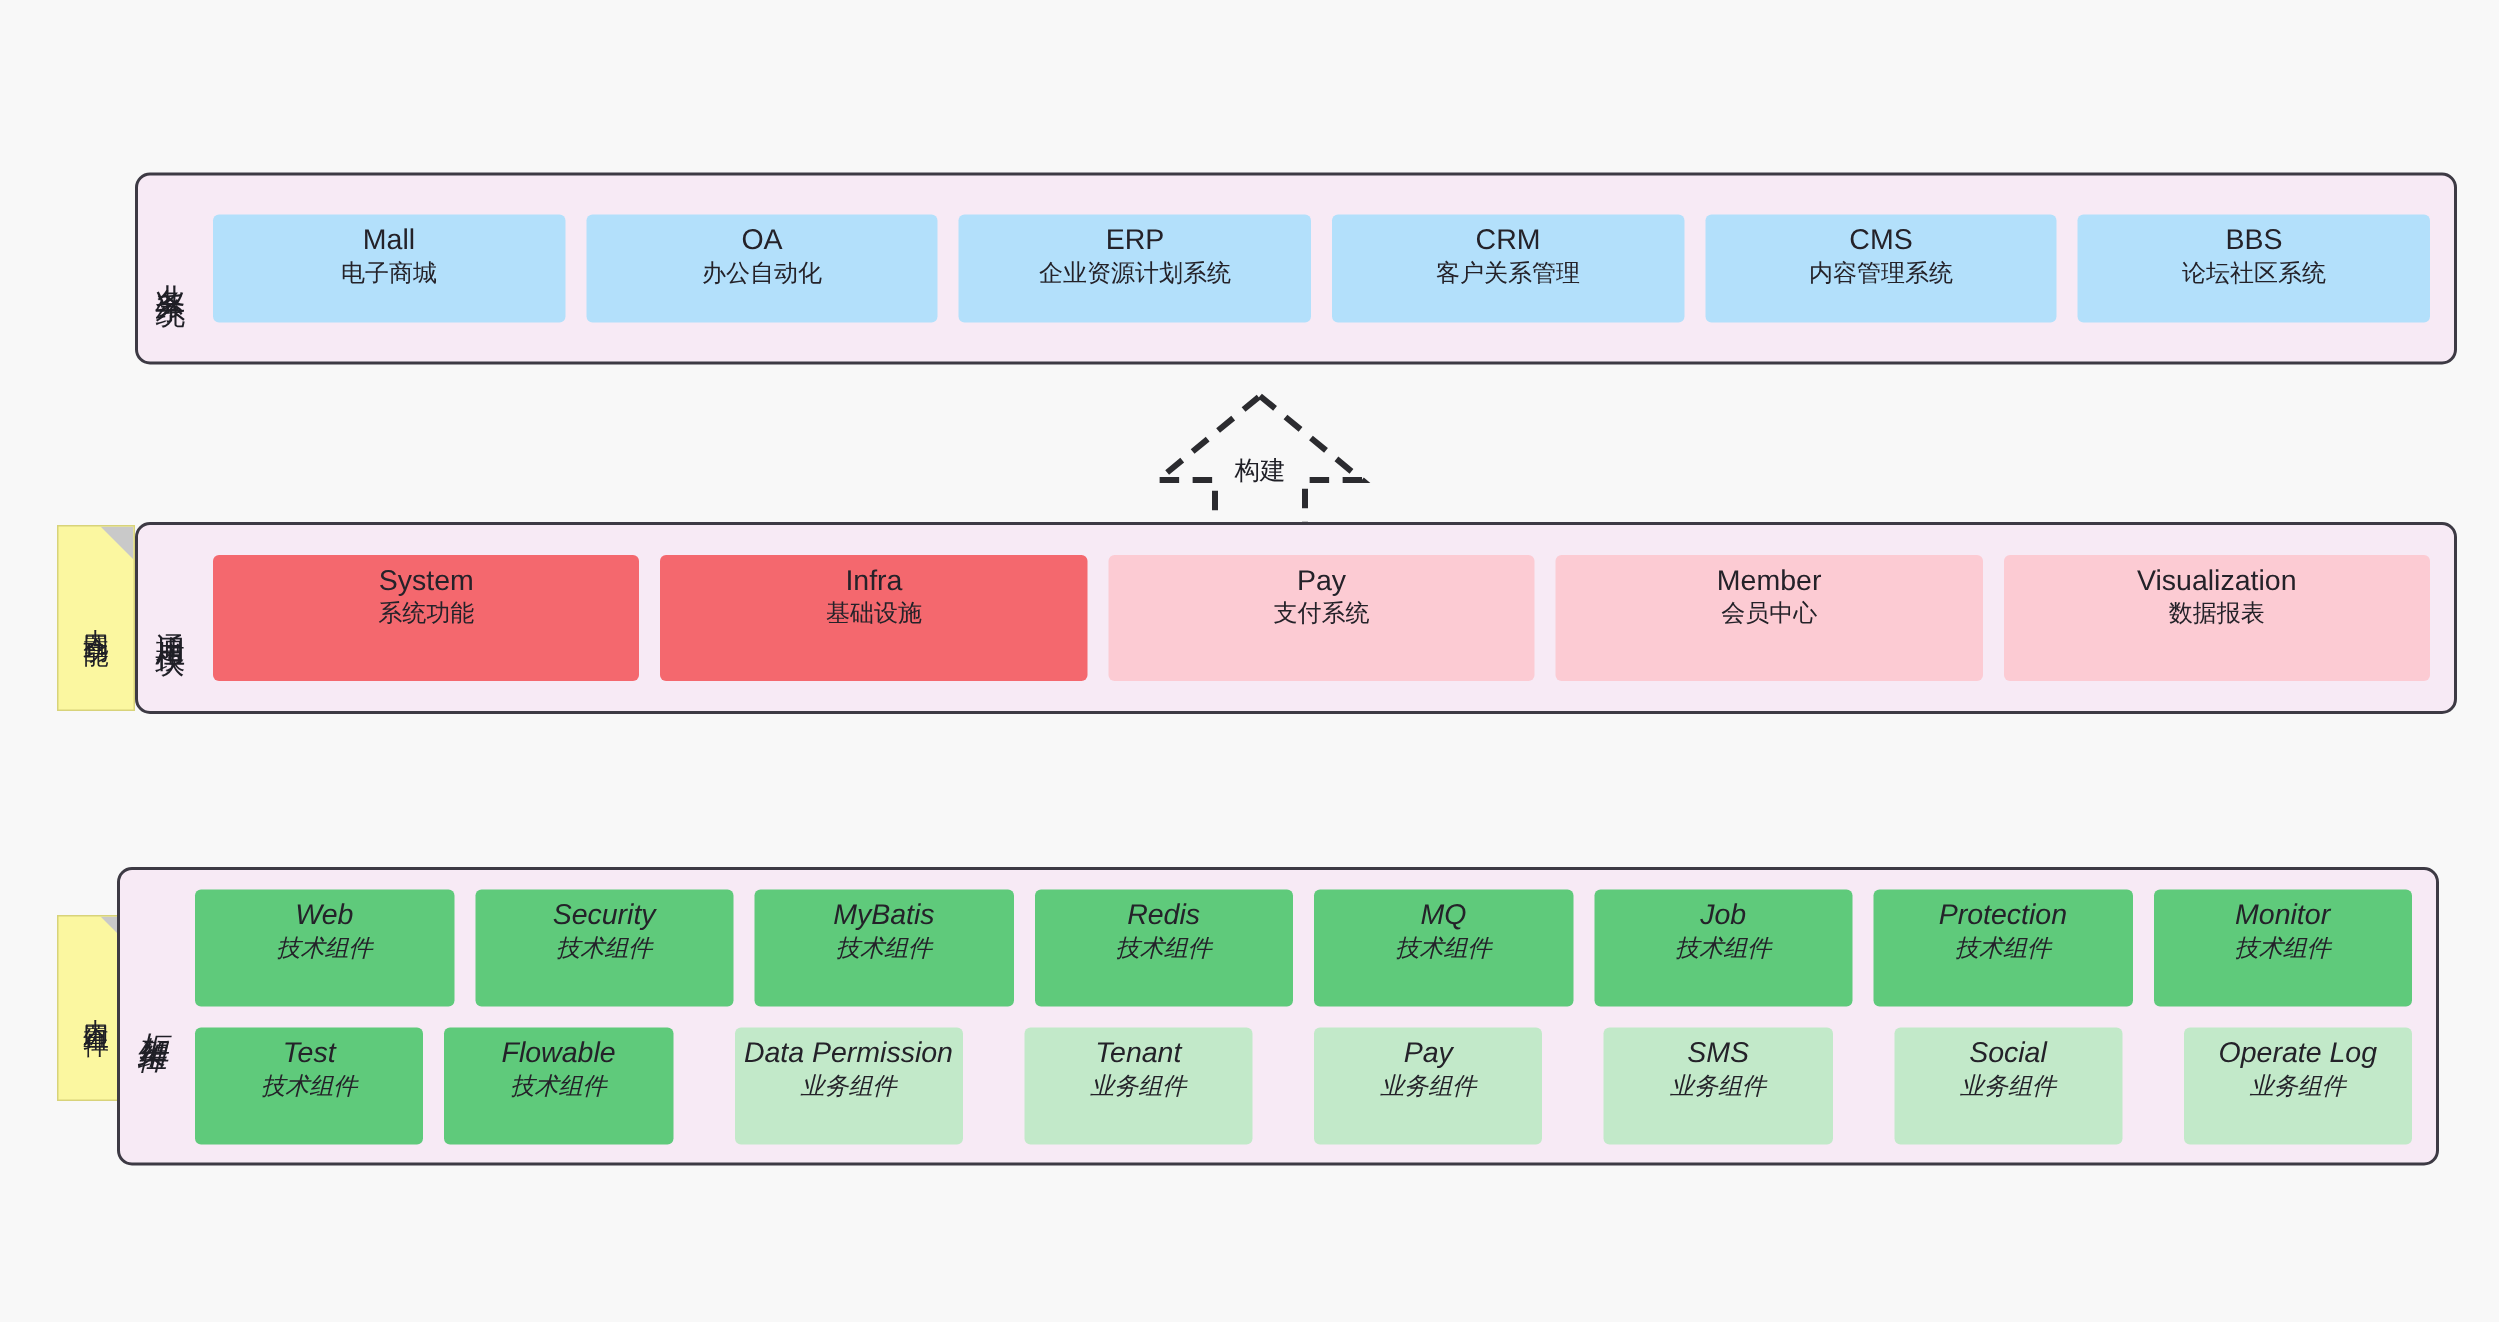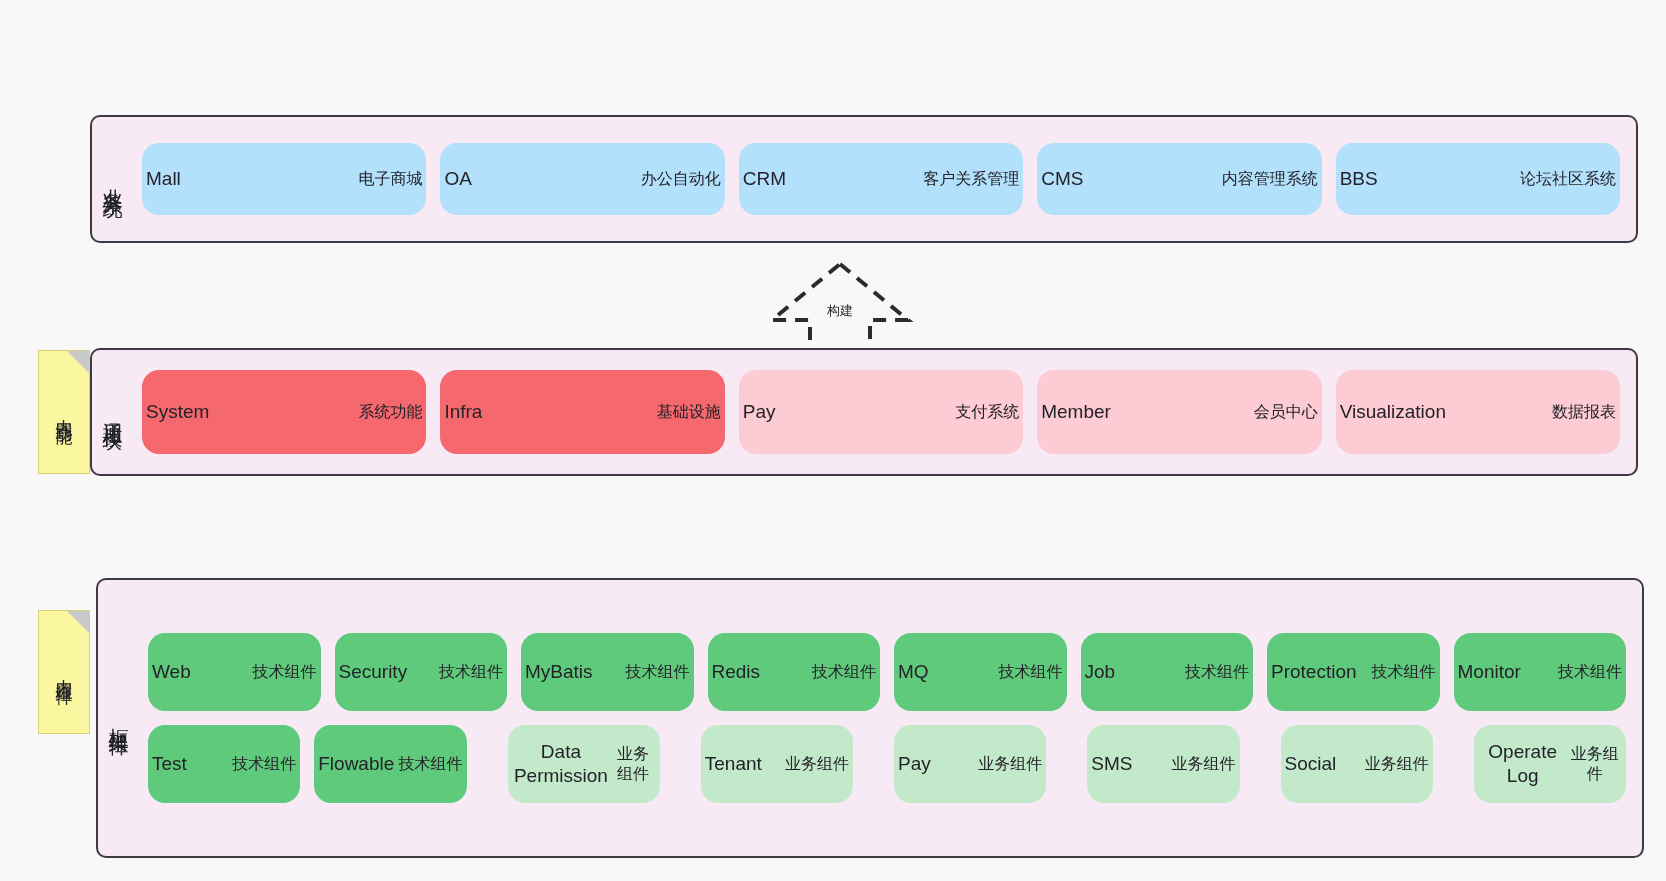--- a/index.html
+++ b/index.html
@@ -56,42 +56,43 @@
   .row {
     display: flex;
     gap: 14px;
     align-items: stretch;
   }
 
   
   .box {
     flex: 1 1 0;
     min-width: 0;
-    border-radius: 17px;
-    display: flex;
+    border-radius: 4px;
+    display: flex;
+    flex-direction: column;
     align-items: center;
-    justify-content: space-between;
+    justify-content: flex-start;
     text-align: center;
     color: #242229;
     line-height: 1.28;
     padding: 6px 4px;
   }
   .box .t1 { font-size: 19px; }
   .box .t2 { font-size: 16px; }
 
   .box.blue       { background: #b3e0fb; }
   .box.red        { background: #f4686e; }
   .box.pink       { background: #fccbd3; }
   .box.green      { background: #5fca7b; }
   .box.lightgreen { background: #c2e9c9; margin-left: 27px; }
 
   
   #layer-business  { left: 90px;  top: 115px; width: 1548px; height: 128px; }
   #layer-modules   { left: 90px;  top: 348px; width: 1548px; height: 128px; }
-  #layer-framework { left: 96px;  top: 578px; width: 1548px; height: 280px; }
+  #layer-framework { left: 78px;  top: 578px; width: 1548px; height: 199px; font-style: italic; }
 
   #layer-business  .box { height: 72px; }
   #layer-modules   .box { height: 84px; }
   #layer-framework .box { height: 78px; }
 
   
   .sticky {
     position: absolute;
     width: 52px;
     background: #fbf7a0;
@@ -125,21 +126,21 @@
     width: 160px;
     height: 100px;
   }
   .uml-arrow svg { display: block; width: 100%; height: 100%; }
   .uml-label {
     position: absolute;
     left: 0;
     right: 0;
     top: 44px;
     text-align: center;
-    font-size: 13px;
+    font-size: 17px;
     color: #1f1f26;
     background: transparent;
   }
   #arrow-build   { left: 760px; top: 258px; }
   #arrow-impl    { left: 775px; top: 488px; }
 </style>
 </head>
 <body>
 
 <div id="canvas">
@@ -148,20 +149,24 @@
     <div class="layer-title">业务系统</div>
     <div class="layer-body">
       <div class="row">
         <div class="box blue">
           <span class="t1">Mall</span>
           <span class="t2">电子商城</span>
         </div>
         <div class="box blue">
           <span class="t1">OA</span>
           <span class="t2">办公自动化</span>
+        </div>
+        <div class="box blue">
+          <span class="t1">ERP</span>
+          <span class="t2">企业资源计划系统</span>
         </div>
         <div class="box blue">
           <span class="t1">CRM</span>
           <span class="t2">客户关系管理</span>
         </div>
         <div class="box blue">
           <span class="t1">CMS</span>
           <span class="t2">内容管理系统</span>
         </div>
         <div class="box blue">

